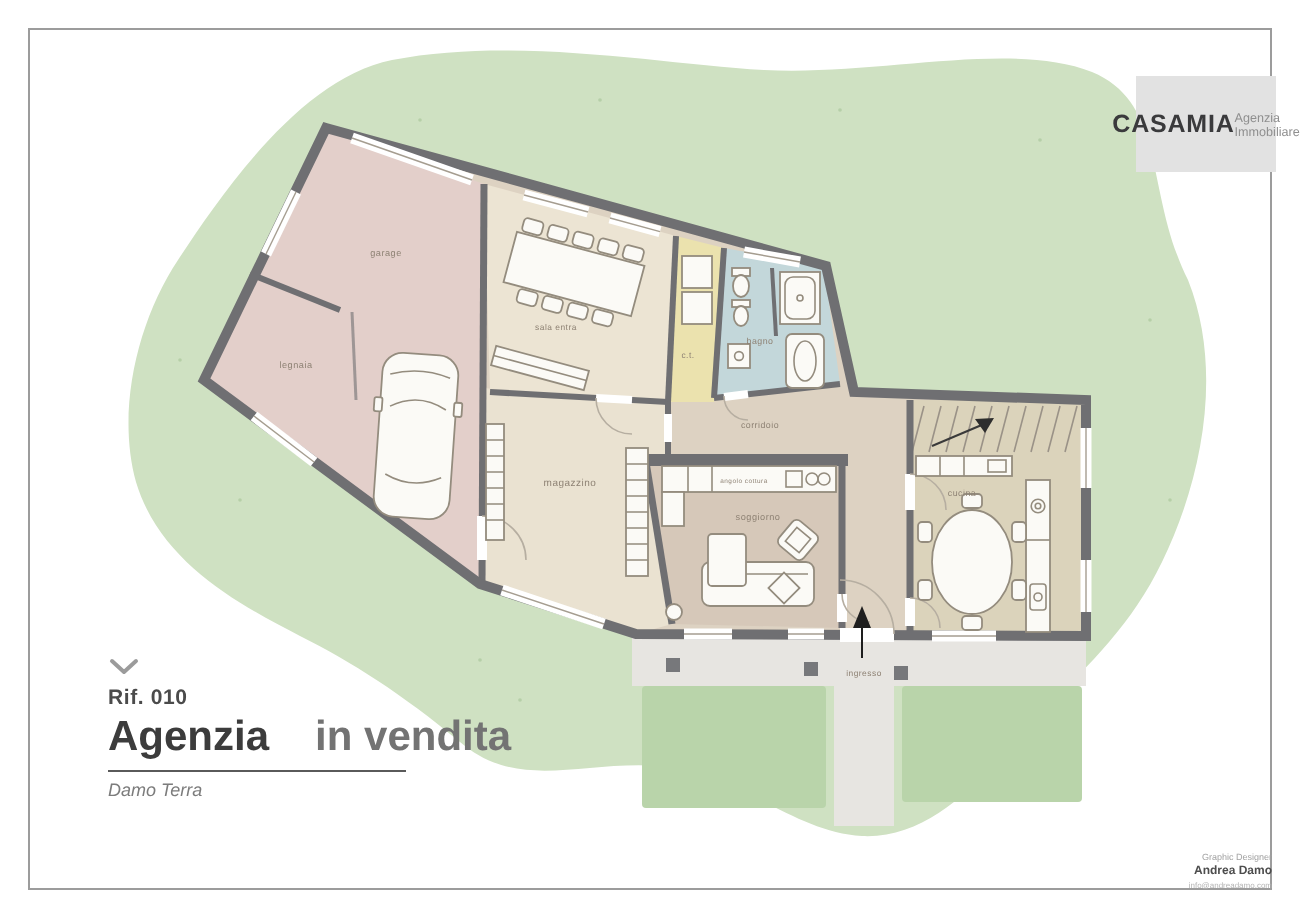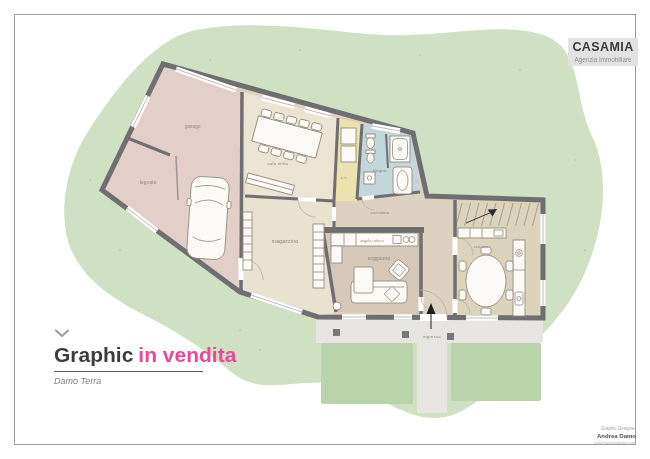--- a/index.html
+++ b/index.html
@@ -2,30 +2,30 @@
 <html><head>
 <meta charset="utf-8">
 <style>
   html,body{margin:0;padding:0;background:#fff;}
   .stage{position:relative;width:650px;height:459px;background:#ffffff;overflow:hidden;
          font-family:"Liberation Sans",sans-serif;}
   .frame{position:absolute;left:14px;top:14px;width:620px;height:429px;
          border:1px solid #9c9c9c;z-index:1;}
   svg.plan{position:absolute;left:0;top:0;z-index:0;}
 
-  .logo{position:absolute;left:568px;top:38px;width:70px;height:28px;background:#e2e2e2;
-        z-index:2;display:flex;flex-direction:column;align-items:center;justify-content:center;}
+  .logo{position:absolute;left:568px;top:38px;width:70px;height:48px;background:#e2e2e2;
+        z-index:2;display:flex;flex-direction:row;align-items:center;justify-content:center;}
   .logo .name{font-size:12.5px;font-weight:bold;letter-spacing:.4px;color:#3a3a3c;line-height:1;}
   .logo .sub{font-size:6.3px;color:#8f8f8f;margin-top:2px;}
 
   .listing{position:absolute;left:54px;top:329px;z-index:2;}
   .listing .chev{display:block;margin-bottom:5px;}
   .ref{font-size:10.5px;font-weight:bold;color:#4b4b4b;letter-spacing:.3px;}
   .title{font-size:21px;font-weight:bold;color:#3c3c3c;margin-top:2px;line-height:1.15;}
-  .title .sub{color:#ec4899;margin-left:5px;}
+  .title .sub{color:#737373;margin-left:23px;}
   .rule{width:149px;height:1px;background:#5a5a5a;margin:4px 0;}
   .loc{font-size:13px;color:#4f4f4f;letter-spacing:.2px;}
   .floor{font-size:9px;font-style:italic;color:#7c7c7c;margin-top:2px;}
 
   .credits{position:absolute;right:14px;top:426px;text-align:right;z-index:2;line-height:1.35;}
   .credits .role{font-size:4.5px;color:#a2a2a2;}
   .credits .name{font-size:6px;font-weight:bold;color:#4d4d4d;}
   .credits .mail{font-size:4px;color:#b4b4b4;}
 
   .wall{stroke:#6f6f72;fill:none;}
@@ -284,21 +284,22 @@
 
   <div class="logo">
     <div class="name">CASAMIA</div>
     <div class="sub">Agenzia Immobiliare</div>
   </div>
 
   <div class="listing">
     <svg class="chev" width="16" height="9" viewBox="0 0 16 9">
       <polyline points="2,1.5 8,7 14,1.5" fill="none" stroke="#9b9b9b" stroke-width="2" stroke-linecap="round" stroke-linejoin="round"></polyline>
     </svg>
-    <div class="title"><span>Graphic</span><span class="sub">in vendita</span></div>
+    <div class="ref">Rif. 010</div>
+    <div class="title"><span>Agenzia</span><span class="sub">in vendita</span></div>
     <div class="rule"></div>
     <div class="floor">Damo Terra</div>
   </div>
 
   <div class="credits">
     <div class="role">Graphic Designer</div>
     <div class="name">Andrea Damo</div>
     <div class="mail">info@andreadamo.com</div>
   </div>
 

